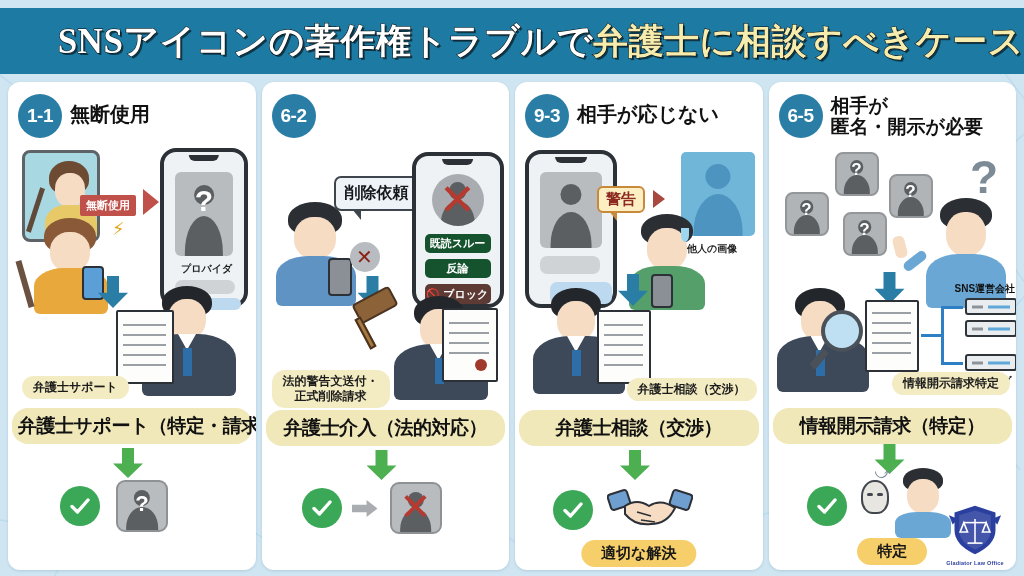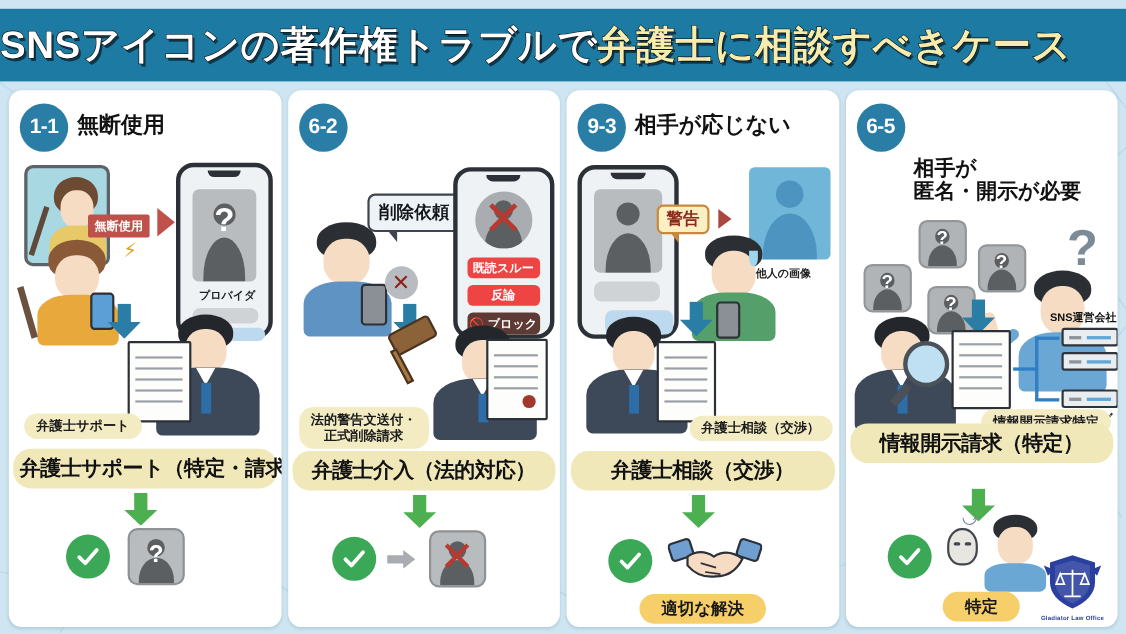--- a/index.html
+++ b/index.html
@@ -11,22 +11,23 @@
   body {
     background: #cfe6f2;
     position: relative;
   }
   #net-bg { position: absolute; inset: 0; width: 1024px; height: 576px; z-index: 0; }
 
   
   .header {
     position: absolute; left: 0; top: 8px; width: 1024px; height: 66px;
     background: #1d7ba3;
-    display: flex; align-items: center; justify-content: flex-start;
+    display: flex; align-items: center; justify-content: flex-end;
     z-index: 3;
+    font-family: Liberation Serif, serif;
   }
   .header-title {
     font-size: 35px; font-weight: bold; letter-spacing: 0.5px;
     color: #ffffff; white-space: nowrap;
     -webkit-text-stroke: 1px #0a0a0a;
     paint-order: stroke fill;
     text-shadow: 2px 2px 0 rgba(0,0,0,0.55);
   }
   .header-title .hl { color: #f5ecae; }
 
@@ -46,21 +47,21 @@
   .badge {
     flex: none; width: 44px; height: 44px; border-radius: 50%;
     background: #2a7ea6; color: #fff;
     display: flex; align-items: center; justify-content: center;
     font-size: 19px; font-weight: bold; letter-spacing: -0.5px;
   }
   .ptitle {
     font-size: 20px; font-weight: bold; color: #111; line-height: 1.1;
     padding-top: 9px; white-space: pre-line;
   }
-  .ptitle.two { font-size: 19px; padding-top: 2px; margin-top: 48px; }
+  .ptitle.two { font-size: 19px; padding-top: 2px; }
 
   
   .stage { position: relative; width: 100%; height: 170px; }
 
   
   .phone {
     position: absolute; border: 4px solid #2c3138; border-radius: 16px;
     background: #eef2f5;
   }
   .phone::before {
@@ -132,21 +133,21 @@
     content: ""; position: absolute; left: 10px; bottom: -10px;
     border-left: 8px solid transparent; border-right: 0 solid transparent;
     border-top: 10px solid #c8893a;
   }
   .opt {
     position: absolute; border-radius: 5px; color: #fff;
     font-size: 11px; font-weight: bold;
     display: flex; align-items: center; justify-content: center; gap: 3px;
     white-space: nowrap;
   }
-  .opt.gray { background: #ef4444; }
+  .opt.gray { background: #14532d; }
   .opt.dark { background: #5e3a34; }
   .xred {
     position: absolute; color: #b8392f; font-weight: bold;
     line-height: 1; user-select: none;
   }
   .xgray {
     position: absolute; border-radius: 50%; background: #b8bcc0;
     color: #8a1f16; font-weight: bold;
     display: flex; align-items: center; justify-content: center;
   }
@@ -573,21 +574,21 @@
       <div class="dots"></div>
         <div class="bar"></div>
       </div>
     <div class="server" style="left:196px;top:272px">
       <div class="dots"></div>
         <div class="bar"></div>
       </div>
     <div class="srv-cap" style="left:192px;top:292px">プロバイダ</div>
 
     <div class="pill-sm" style="right:6px;top:290px">情報開示請求特定</div>
-    <div class="pill-lg" style="top:303px">情報開示請求（特定）</div>
+    <div class="pill-lg" style="top:326px">情報開示請求（特定）</div>
 
     <div class="arrow-green" style="left:106px;top:362px"></div>
     <div class="check" style="left:38px;top:404px">
       <svg viewBox="0 0 24 24" fill="none" stroke="#fff" stroke-width="3.4" stroke-linecap="round" stroke-linejoin="round">
           <path d="M4 12.5 L9.5 18 L20 6"></path>
         </svg>
     </div>
     <div class="mask" style="left:92px;top:398px">
       <div class="eye" style="left:4px"></div>
         <div class="eye" style="right:4px"></div>

